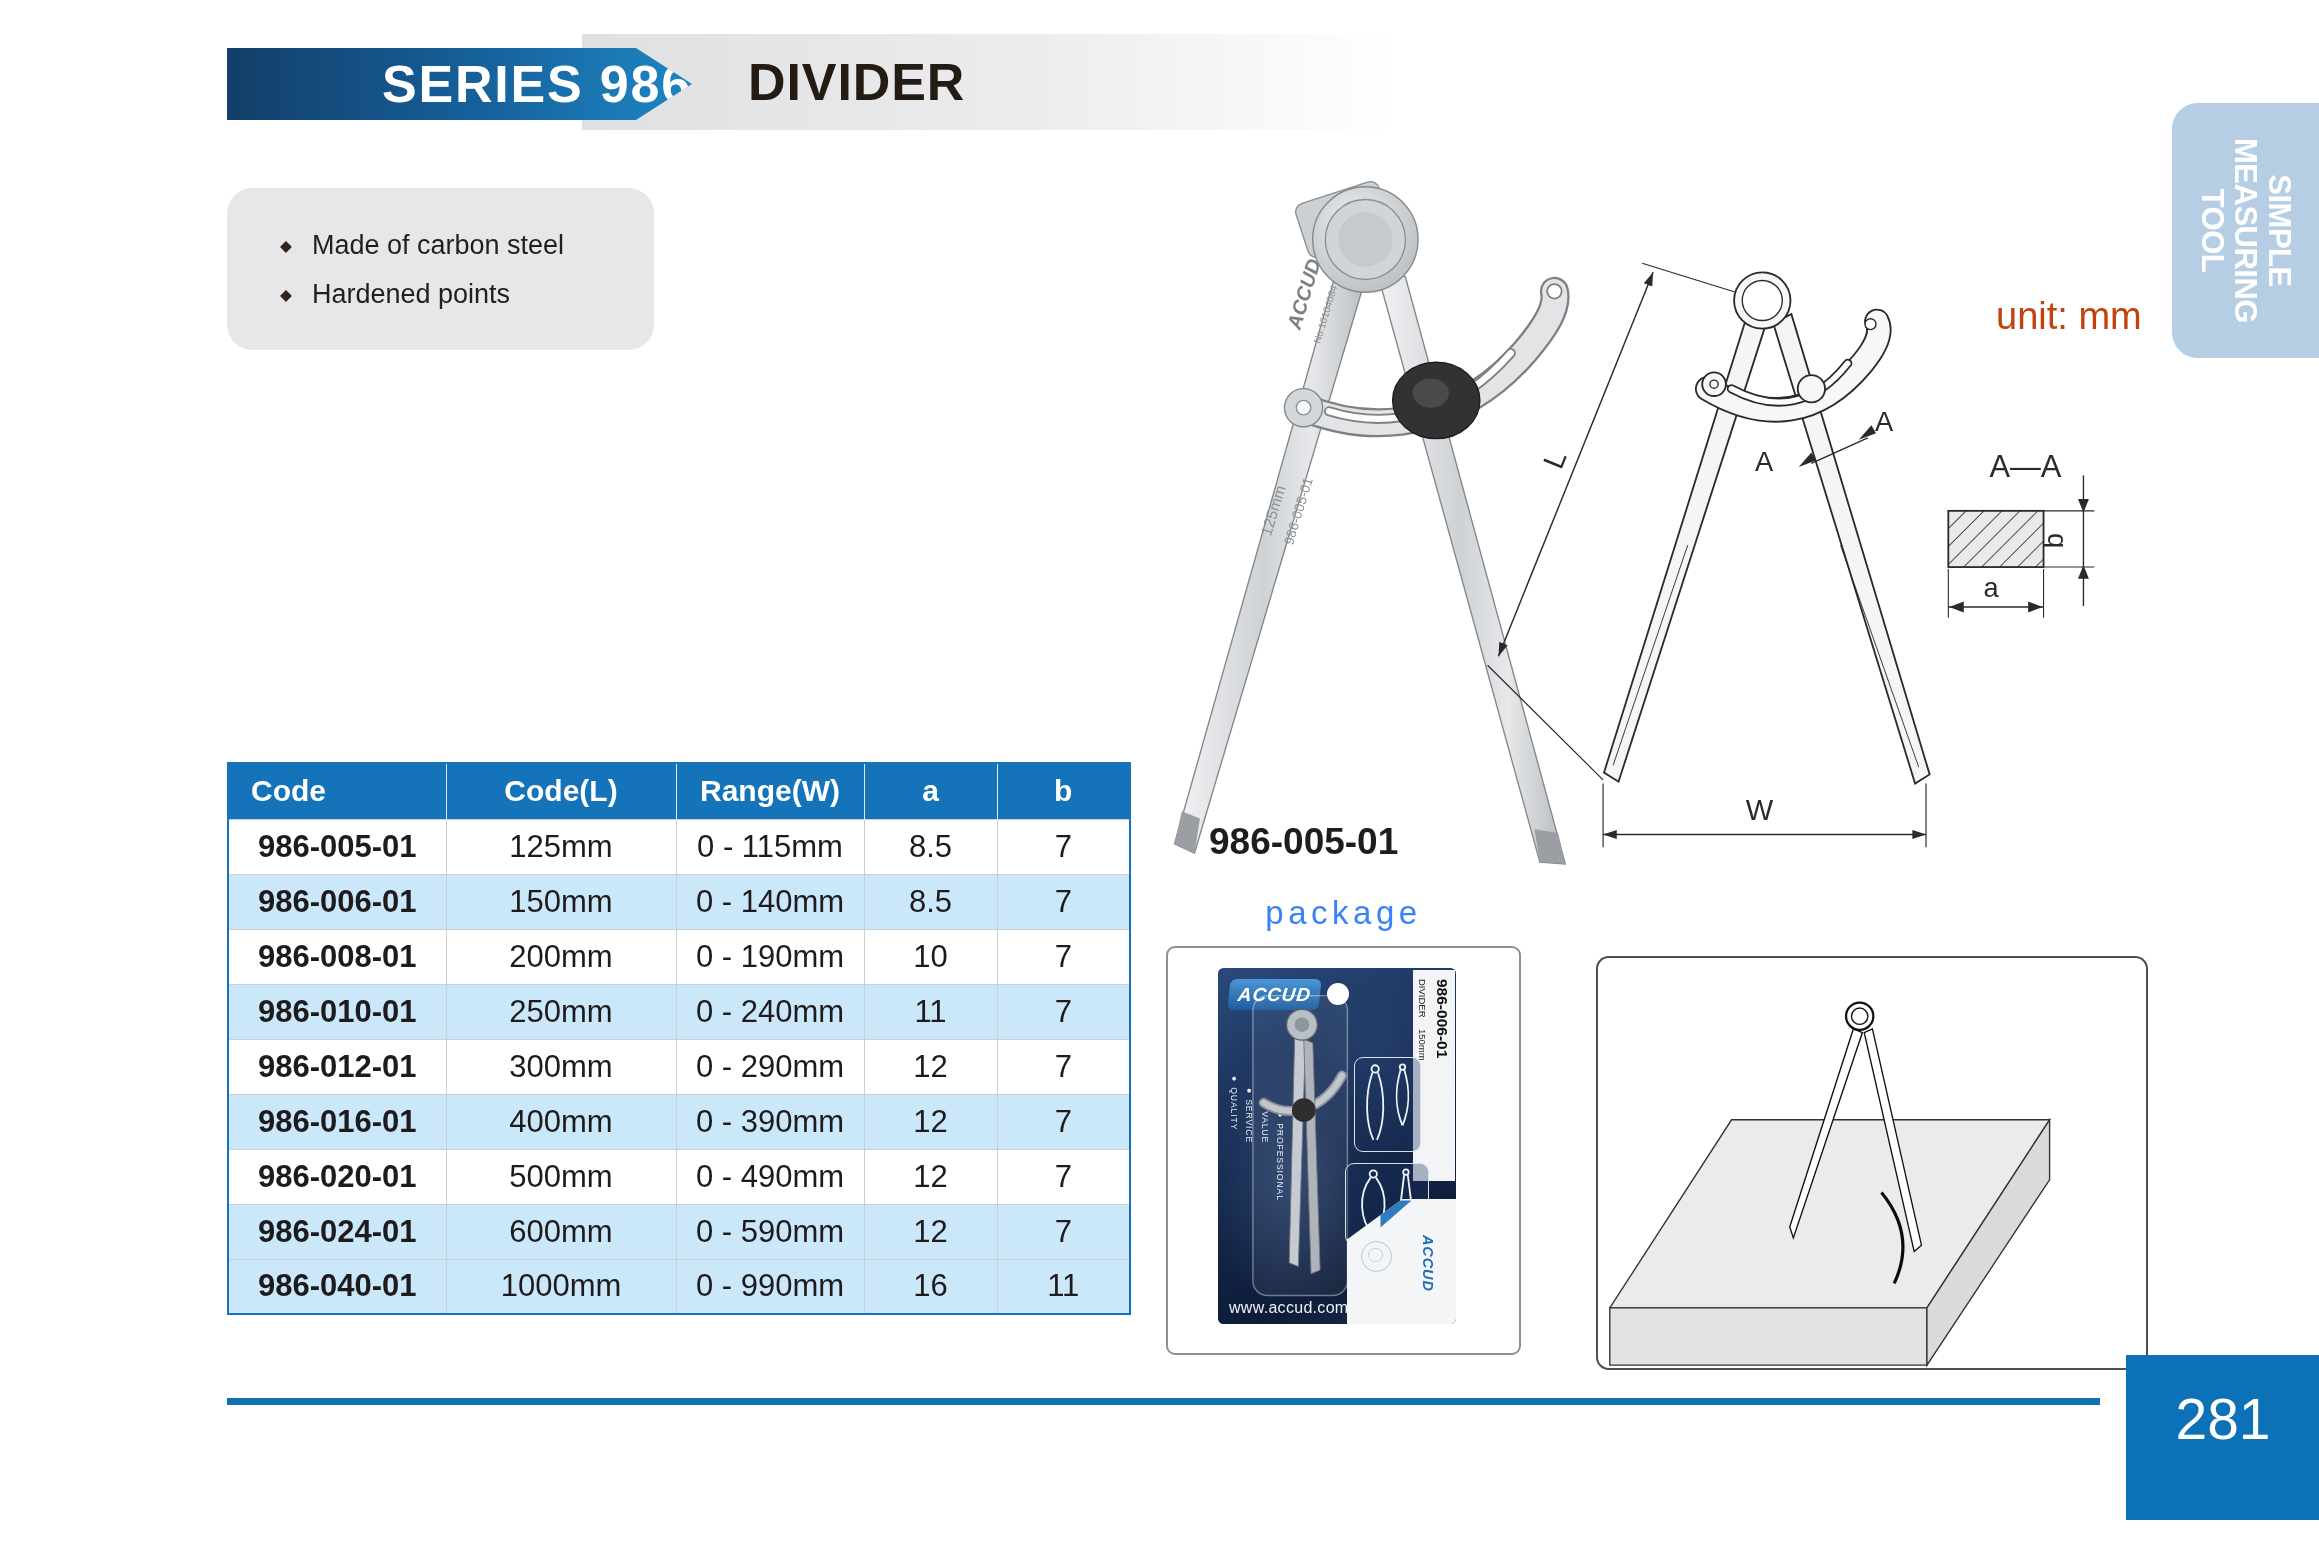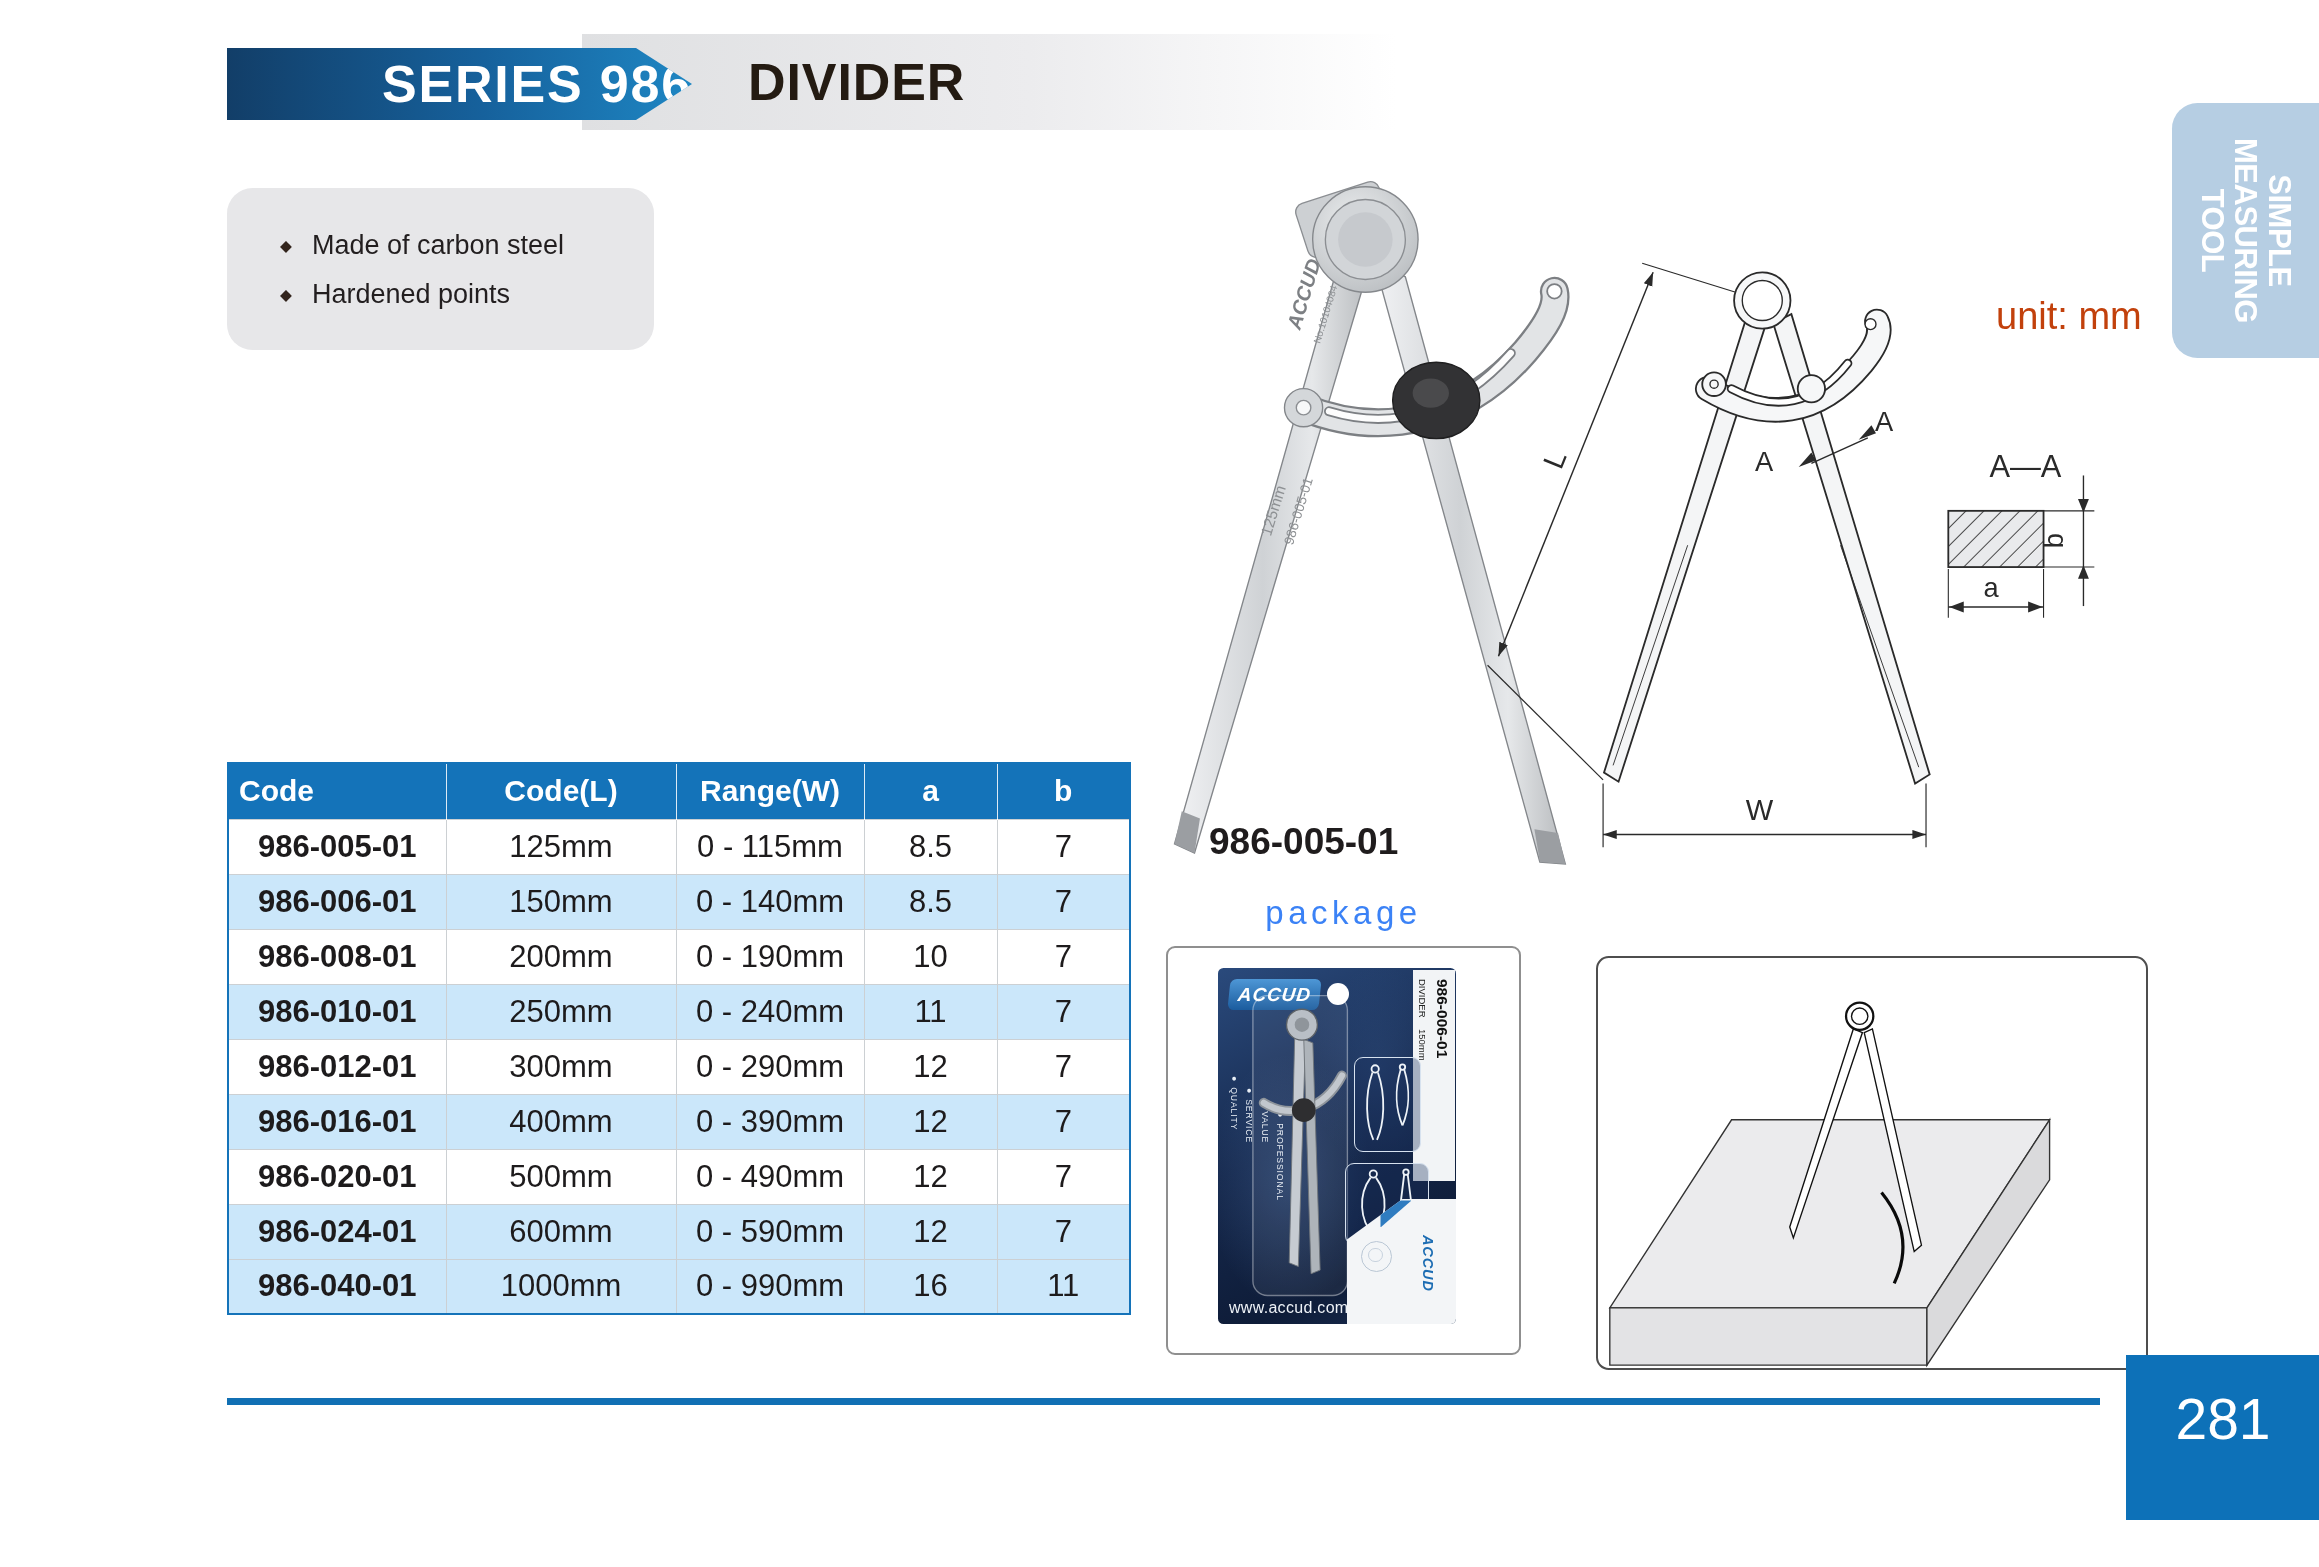--- a/index.html
+++ b/index.html
@@ -36,21 +36,21 @@
   
   .photo-caption{position:absolute;left:1209px;top:821px;font-size:37px;font-weight:bold;color:#1f1c1d;}
   .package-label{position:absolute;left:1166px;top:894px;width:355px;text-align:center;
     font-size:33px;letter-spacing:4.5px;color:#3b82f6;}
 
   
   .spec{position:absolute;left:227px;top:762px;border-collapse:collapse;table-layout:fixed;
     border:2.7px solid #1473b9;font-size:31px;background:#fff;}
   .spec th{background:#1473b9;color:#fff;font-weight:bold;font-size:30px;height:56px;
     text-align:center;border-left:1.8px solid rgba(255,255,255,.85);padding:0;}
-  .spec th:first-child{border-left:none;text-align:left;padding-left:10px;}
+  .spec th:first-child{border-left:none;text-align:left;padding-left:22px;}
   .spec td{height:55px;text-align:center;color:#1d1b1c;background:#fff;
     border-top:1.8px solid #ccd0d3;border-left:1.8px solid #ccd0d3;padding:0;}
   .spec td:first-child{border-left:none;font-weight:bold;}
   .spec tr.alt td{background:#cbe7fa;}
 
   
   .pkg-box{position:absolute;left:1166px;top:946px;width:355px;height:409px;background:#fff;
     border:2.3px solid #8f8f8f;border-radius:9px;}
   .app-box{position:absolute;left:1596px;top:956px;width:552px;height:414px;background:#fff;
     border:2.3px solid #4e4e4e;border-radius:12.7px;}

